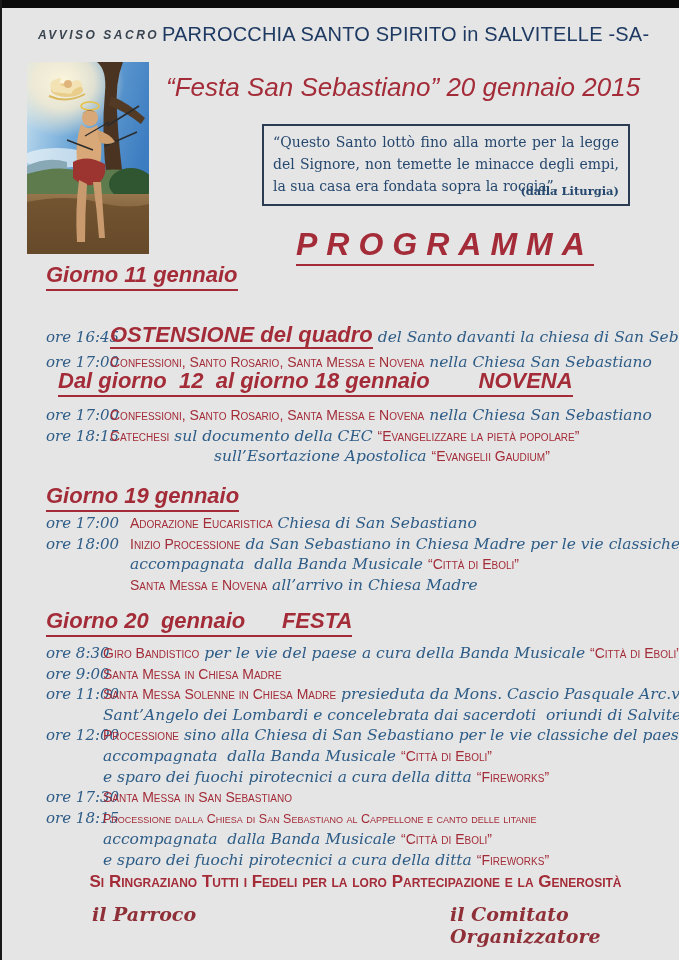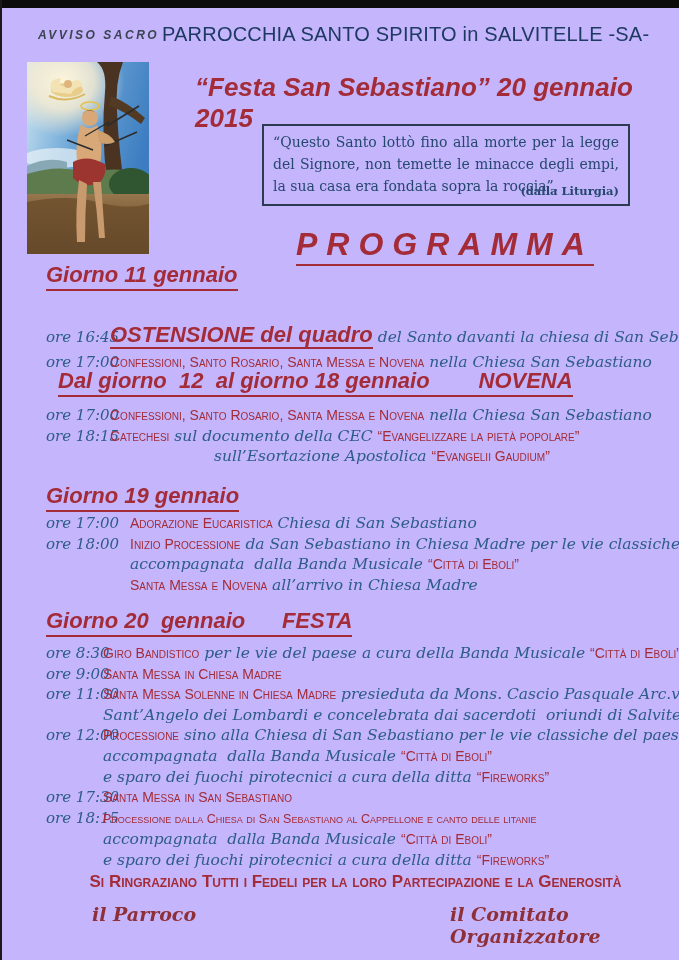--- a/index.html
+++ b/index.html
@@ -1,26 +1,26 @@
 <!DOCTYPE html>
 <html><head>
 <meta charset="utf-8">
 <style>
   * { margin:0; padding:0; box-sizing:border-box; }
   body { background:#888; font-family:"DejaVu Serif", serif; }
-  .page { position:relative; width:679px; height:960px; background:#c4b5fd; overflow:hidden; margin:0 auto; }
+  .page { position:relative; width:679px; height:960px; background:#e5e5e5; overflow:hidden; margin:0 auto; }
   .topbar { position:absolute; top:0; left:0; width:100%; height:8px; background:#0b0b0b; }
   .leftbar { position:absolute; top:0; left:0; width:2px; height:100%; background:#191919; }
 
   .avviso { position:absolute; left:38px; top:28px; font-family:"Liberation Sans",sans-serif;
             font-style:italic; font-weight:bold; font-size:12px; letter-spacing:2.5px; color:#3a4450; }
   .parish { position:absolute; left:162px; top:23px; font-family:"Liberation Sans",sans-serif;
             font-size:20px; color:#1e3a62; letter-spacing:0.2px; }
-  .main-title { position:absolute; left:195px; top:72px; font-family:"Liberation Sans",sans-serif;
-            font-style:italic; font-weight:bold; font-size:26px; color:#a32c38; }
+  .main-title { position:absolute; left:166px; top:72px; font-family:"Liberation Sans",sans-serif;
+            font-style:italic; font-weight:normal; font-size:26px; color:#a32c38; }
 
   .saint { position:absolute; left:27px; top:62px; width:122px; height:192px; }
 
   .quote { position:absolute; left:262px; top:124px; width:368px; border:2px solid #2b3c52;
            padding:5px 9px 7px 9px; color:#26486e; }
   .quote p { font-size:14px; line-height:1.58; text-align:justify; }
   .quote .src { position:absolute; right:9px; bottom:6px; font-weight:bold; font-size:11.5px; }
 
   .programma { position:absolute; left:296px; top:226px; font-family:"Liberation Sans",sans-serif;
            font-style:italic; font-weight:bold; font-size:32px; letter-spacing:9px; color:#a32c38;

